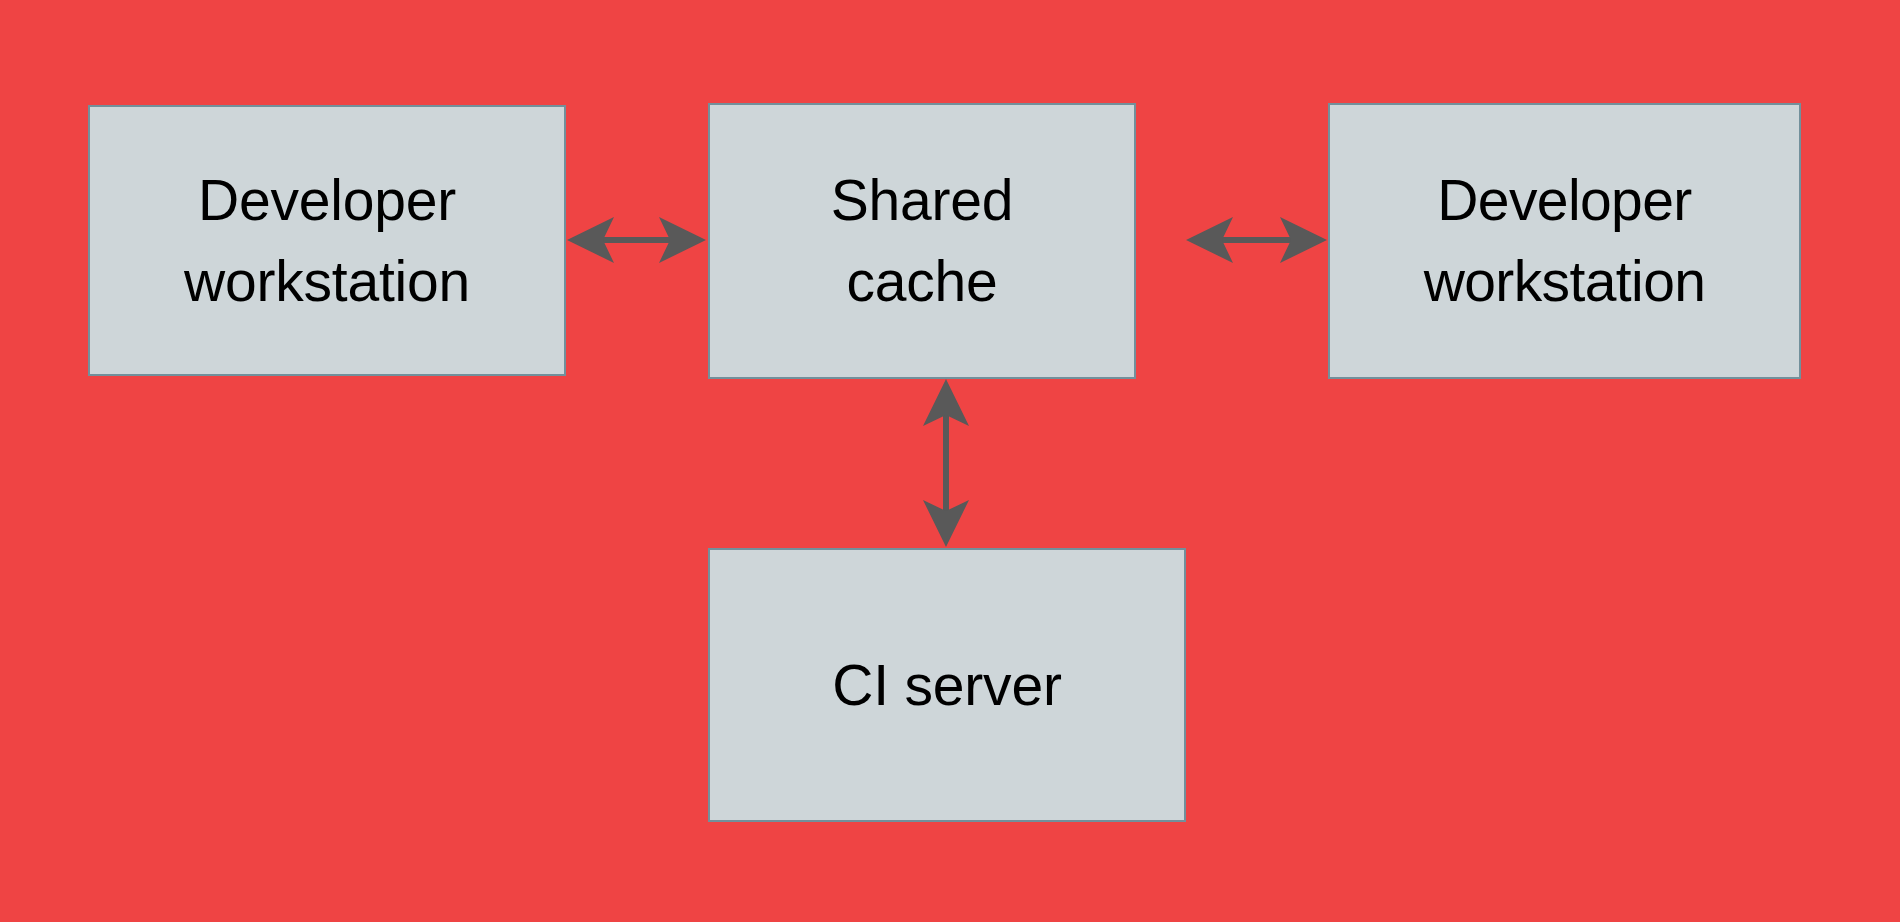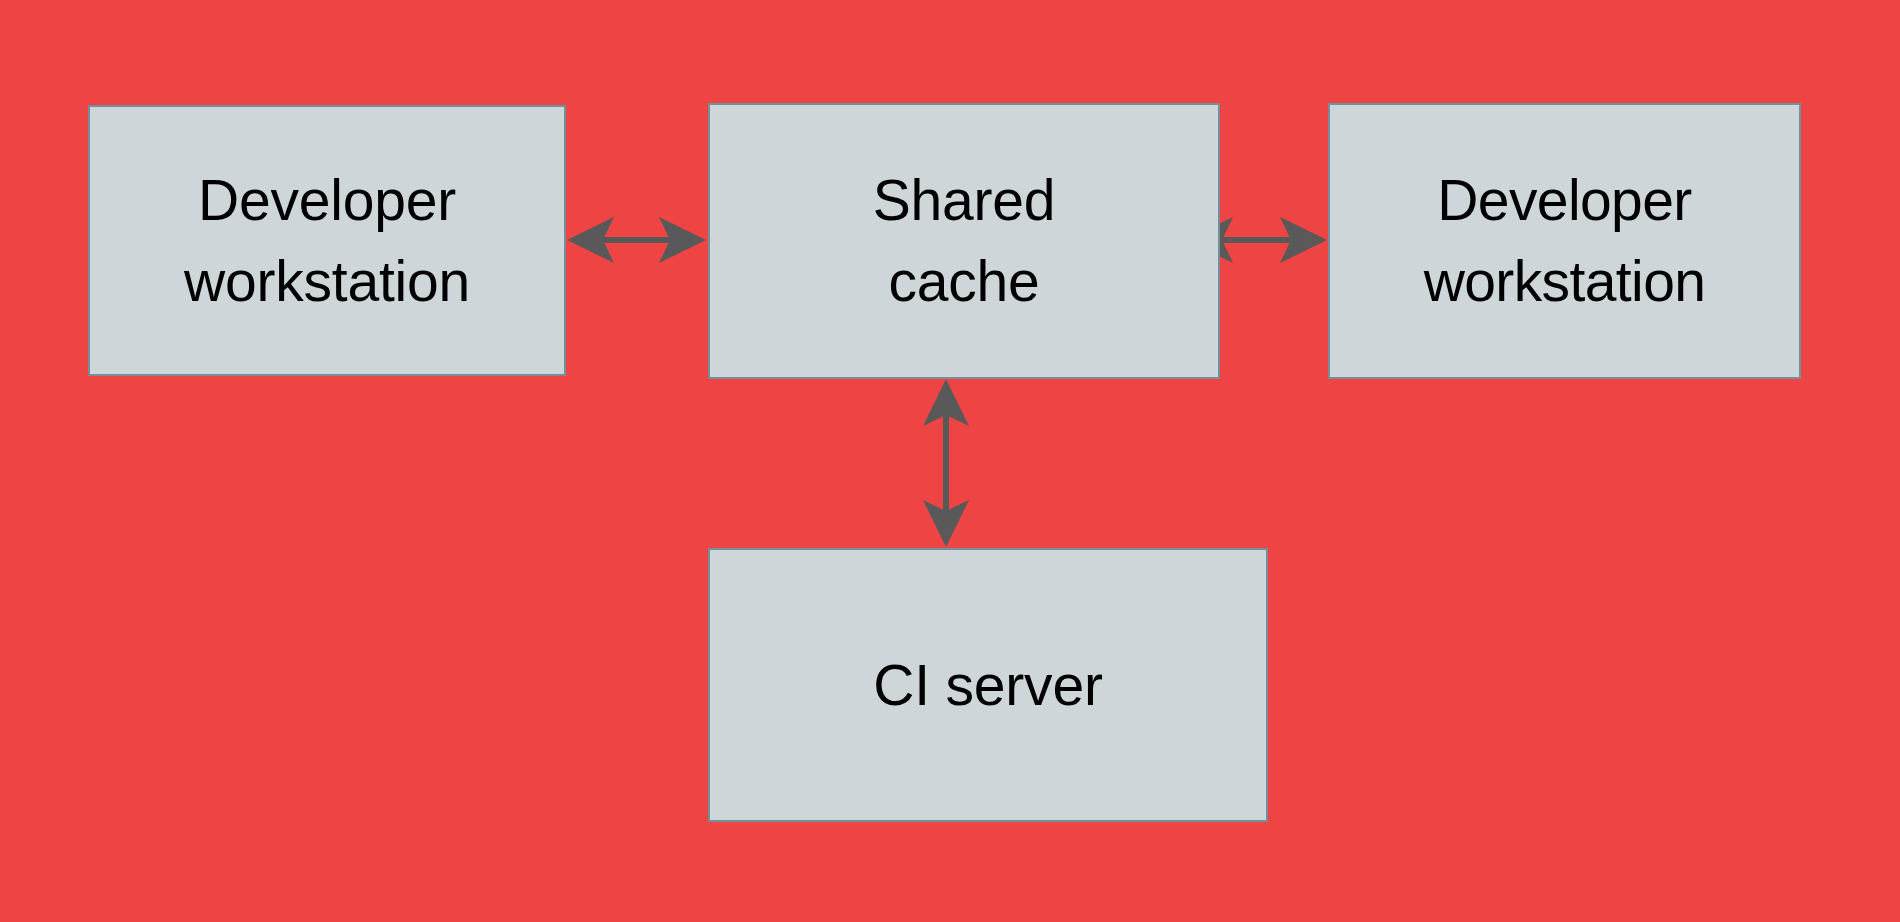--- a/index.html
+++ b/index.html
@@ -32,23 +32,23 @@
     font-family: "Liberation Sans", sans-serif;
     font-size: 57px;
     line-height: 1.42;
     color: #000000;
     letter-spacing: -0.2px;
     white-space: pre-line;
     font-weight: 400;
   }
   
   #node-dev-left  { left: 88px;  top: 105px; width: 478px; height: 271px; }
-  #node-cache     { left: 708px; top: 103px; width: 512px; height: 276px; }
+  #node-cache     { left: 708px; top: 103px; width: 428px; height: 276px; }
   #node-dev-right { left: 1328px;top: 103px; width: 473px; height: 276px; }
-  #node-ci        { left: 708px; top: 548px; width: 560px; height: 274px; }
+  #node-ci        { left: 708px; top: 548px; width: 478px; height: 274px; }
 
   #node-dev-right .node-label { letter-spacing: -0.6px; }
 
   .edge-layer {
     position: absolute;
     left: 0;
     top: 0;
     width: 1900px;
     height: 922px;
     pointer-events: none;

